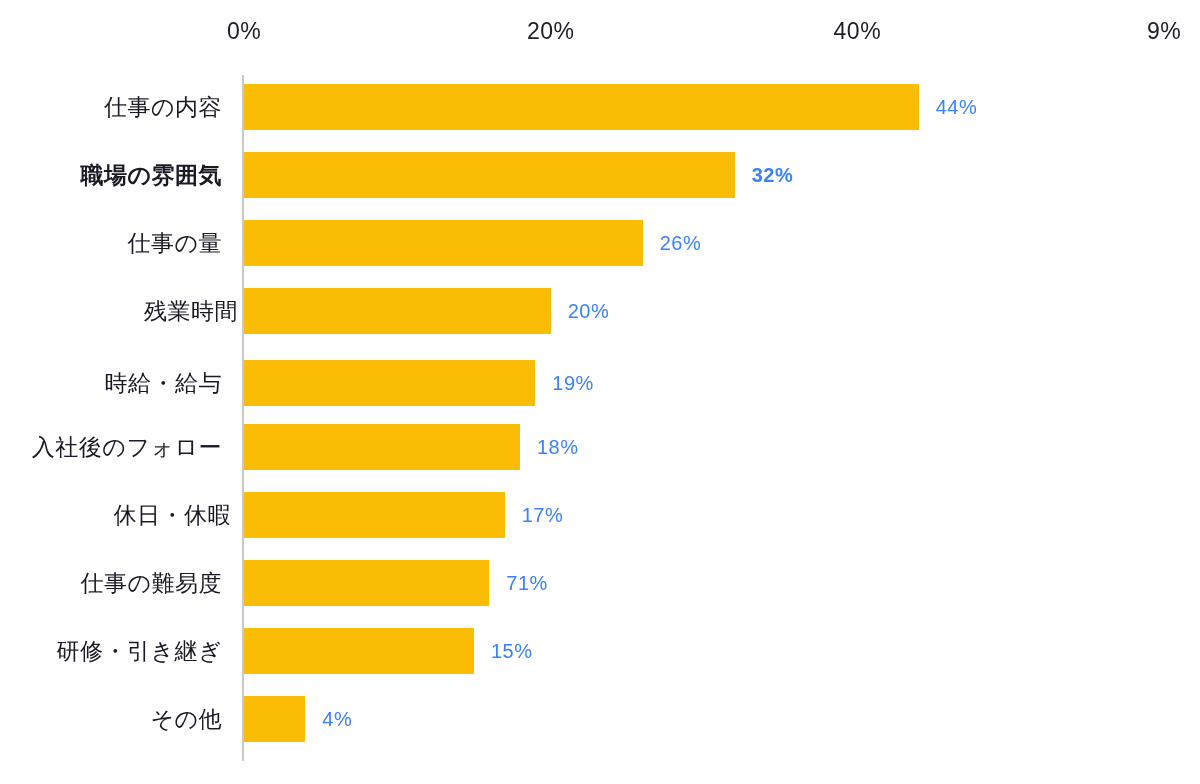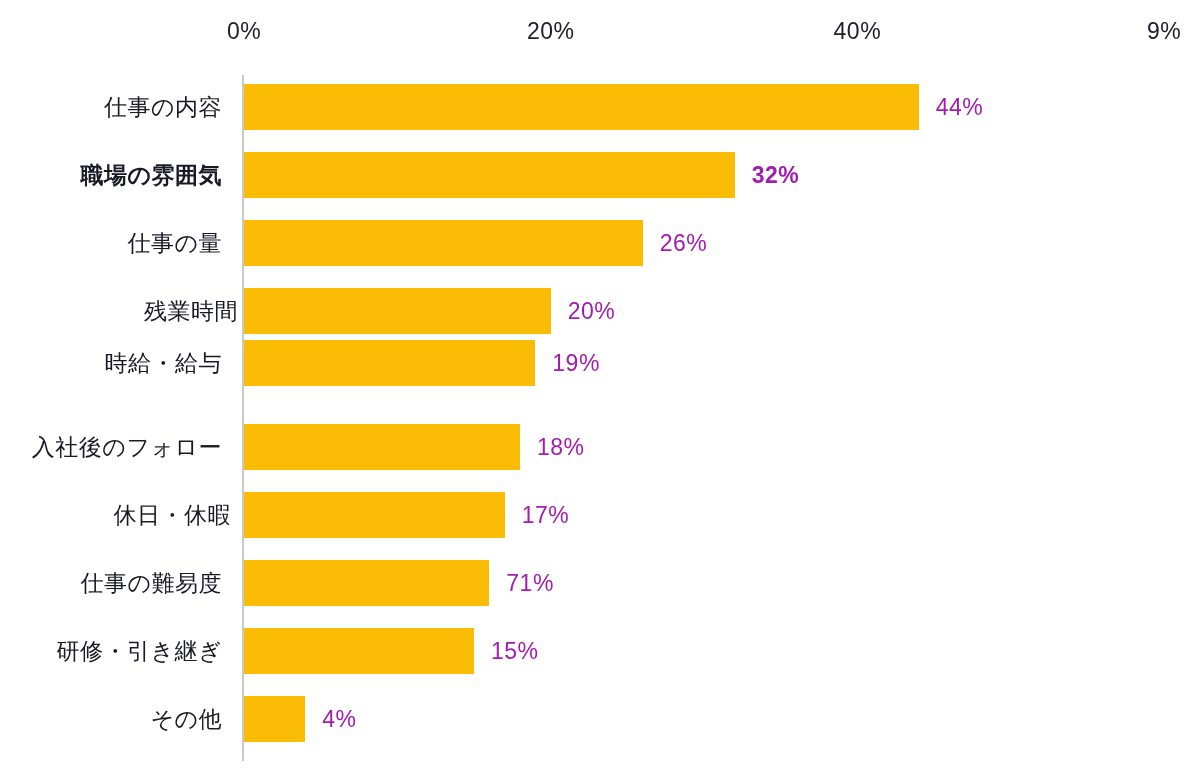--- a/index.html
+++ b/index.html
@@ -83,23 +83,23 @@
     top: 0;
     height: 46px;
     background: #fbbc05;
   }
   .bar-value {
     position: absolute;
     top: 0;
     height: 46px;
     display: flex;
     align-items: center;
-    font-size: 23px;
+    font-size: 20px;
     line-height: 1;
-    color: #a21caf;
+    color: #3b82f6;
     white-space: nowrap;
     letter-spacing: 0.5px;
   }
 </style>
 </head>
 <body>
 
 <div class="chart-root">
 
   <div class="x-axis">
@@ -125,21 +125,21 @@
         <div class="bar-row" style="top: 220px;">
           <div class="cat-label">仕事の量</div>
           <div class="bar" style="width: 398.667px; background: rgb(251, 188, 5);"></div>
           <div class="bar-value" style="left: 659.667px;">26%</div>
         </div>
         <div class="bar-row" style="top: 288px; padding-left: 16px;">
           <div class="cat-label">残業時間</div>
           <div class="bar" style="width: 306.667px; background: rgb(251, 188, 5);"></div>
           <div class="bar-value" style="left: 567.667px;">20%</div>
         </div>
-        <div class="bar-row" style="top: 340px; text-align: center;">
+        <div class="bar-row" style="top: 360px; text-align: center;">
           <div class="cat-label">時給・給与</div>
           <div class="bar" style="width: 291.333px; background: rgb(251, 188, 5);"></div>
           <div class="bar-value" style="left: 552.333px;">19%</div>
         </div>
         <div class="bar-row" style="top: 424px;">
           <div class="cat-label">入社後のフォロー</div>
           <div class="bar" style="width: 276px; background: rgb(251, 188, 5);"></div>
           <div class="bar-value" style="left: 537px; text-align: center;">18%</div>
         </div>
         <div class="bar-row" style="top: 492px; padding-left: 9px;">

